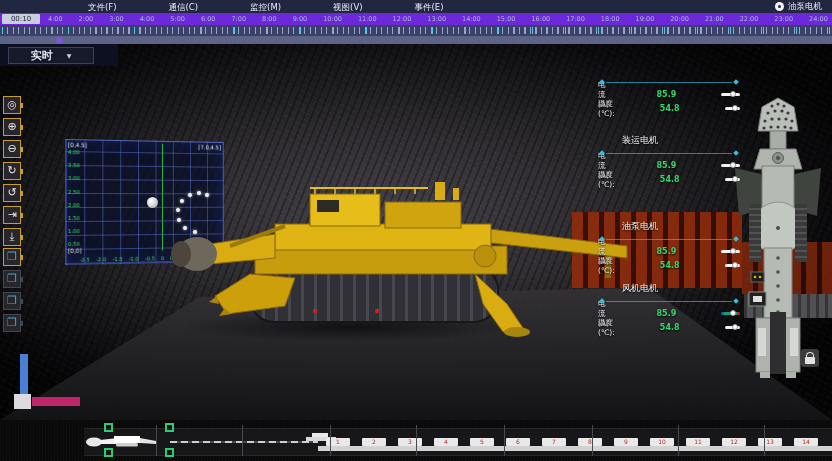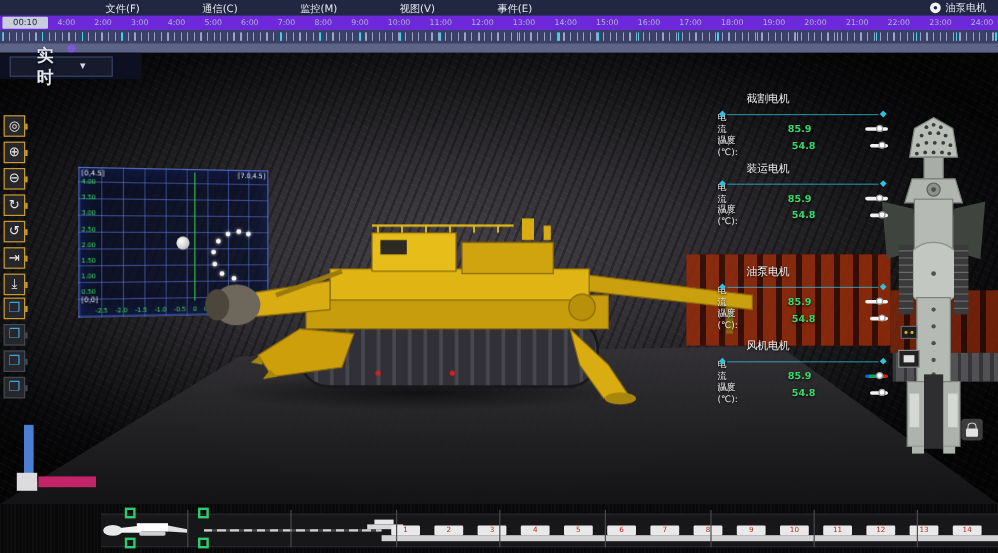--- a/index.html
+++ b/index.html
@@ -31,21 +31,21 @@
        repeating-linear-gradient(90deg,#9aa3c8 0 1px, transparent 1px 5.5px); }
 
   
   .scrubber { position:absolute; left:0; top:36px; width:832px; height:8px; background:#5d6488; }
   .scrubdot { position:absolute; left:56px; top:0.5px; width:7px; height:7px; border-radius:50%; background:#7e57d8; }
 
   
   .modeback { position:absolute; left:0; top:44px; width:118px; height:22px; background:#0d1020; }
   .modebtn { position:absolute; left:8px; top:47px; width:86px; height:17px; background:#161a2b;
              border:1px solid #39415f; display:flex; align-items:center; justify-content:center; gap:10px; cursor:pointer; }
-  .modebtn .mval { font-size:14px; color:#e2e7f4; }
+  .modebtn .mval { font-size:11px; color:#e2e7f4; }
   .modebtn .caret { font-size:6px; color:#cfd5ea; }
 
   
   .scene { position:absolute; left:0; top:44px; width:832px; height:376px; overflow:hidden;
     background:
       radial-gradient(ellipse 62% 58% at 46% 46%, #454248 0%, #302e32 38%, #1a191c 66%, #0a0a0c 88%, #050506 100%);
   }
   .scene .coal { position:absolute; inset:0; opacity:.55; background-image:
       repeating-linear-gradient(112deg, rgba(0,0,0,.5) 0 2px, transparent 2px 7px),
       repeating-linear-gradient(28deg, rgba(255,255,255,.05) 0 1px, transparent 1px 6px); }
@@ -306,21 +306,20 @@
       </div>
 
     <div class="gizmo">
       <div class="gz-v"></div>
       <div class="gz-sq"></div>
       <div class="gz-h"></div>
     </div>
 
     <div class="mpanels" id="mpanels">
         <div class="mpanel" style="top: 0px;">
-          <div class="mtitle">截割电机</div>
           <div class="mdivider">
             <i class="dd"></i>
             <i class="dl"></i>
             <i class="dd"></i>
           </div>
           <div class="mrow">
             <span class="mlbl">电流(A):</span>
             <span class="mval">85.9</span>
             <div class="slider">
               <span class="thumb"></span>

